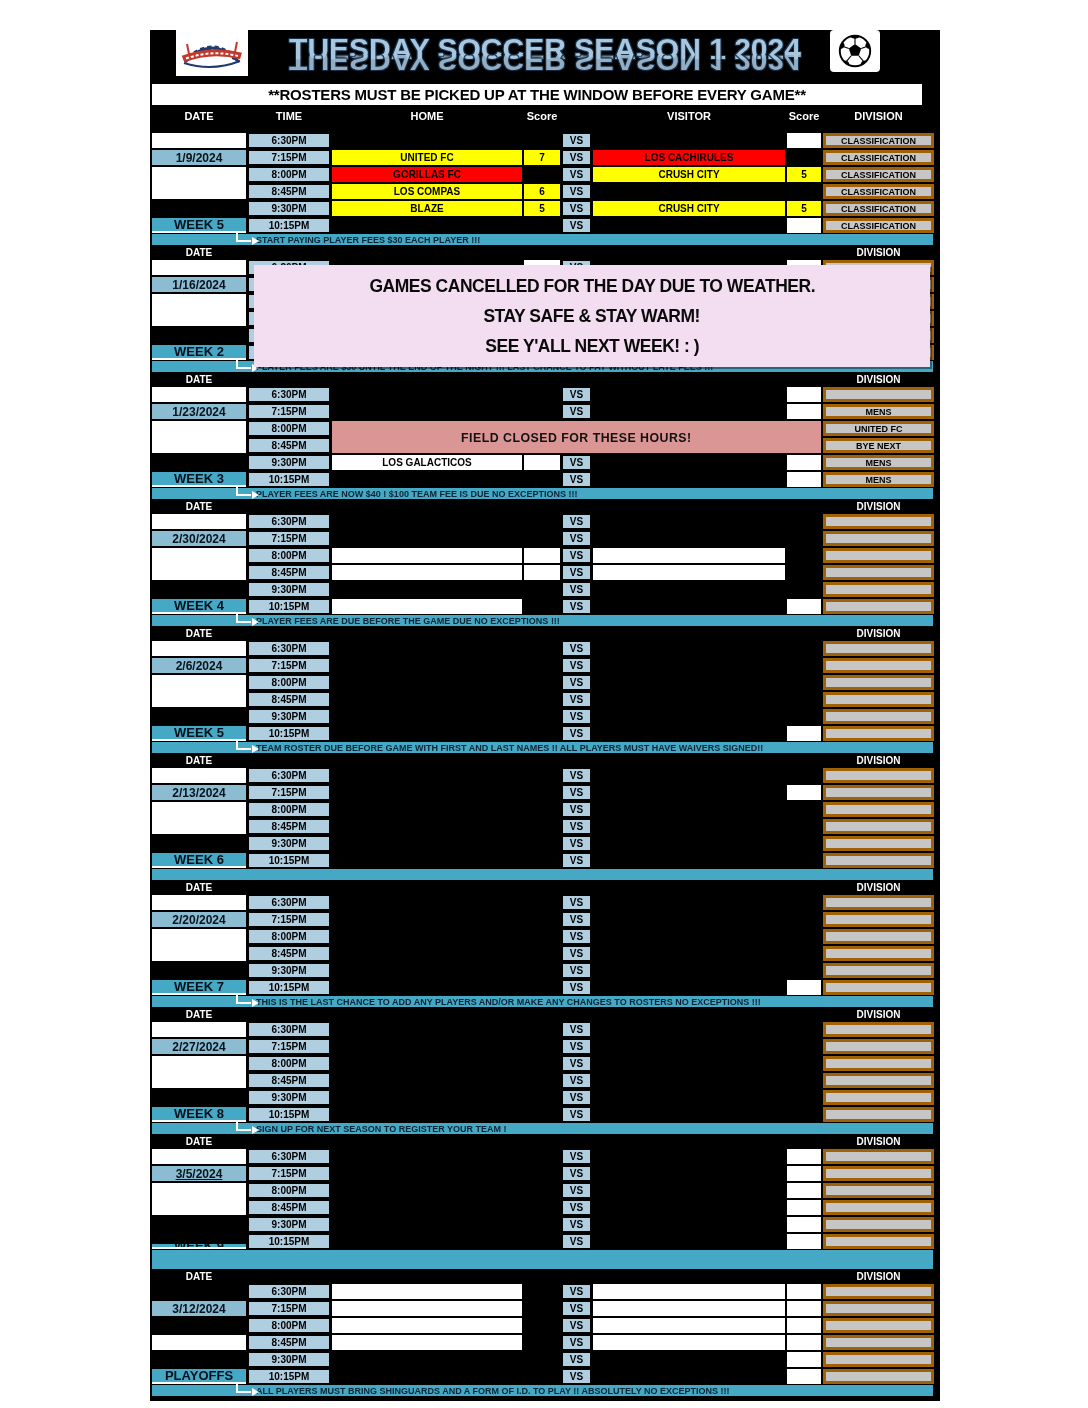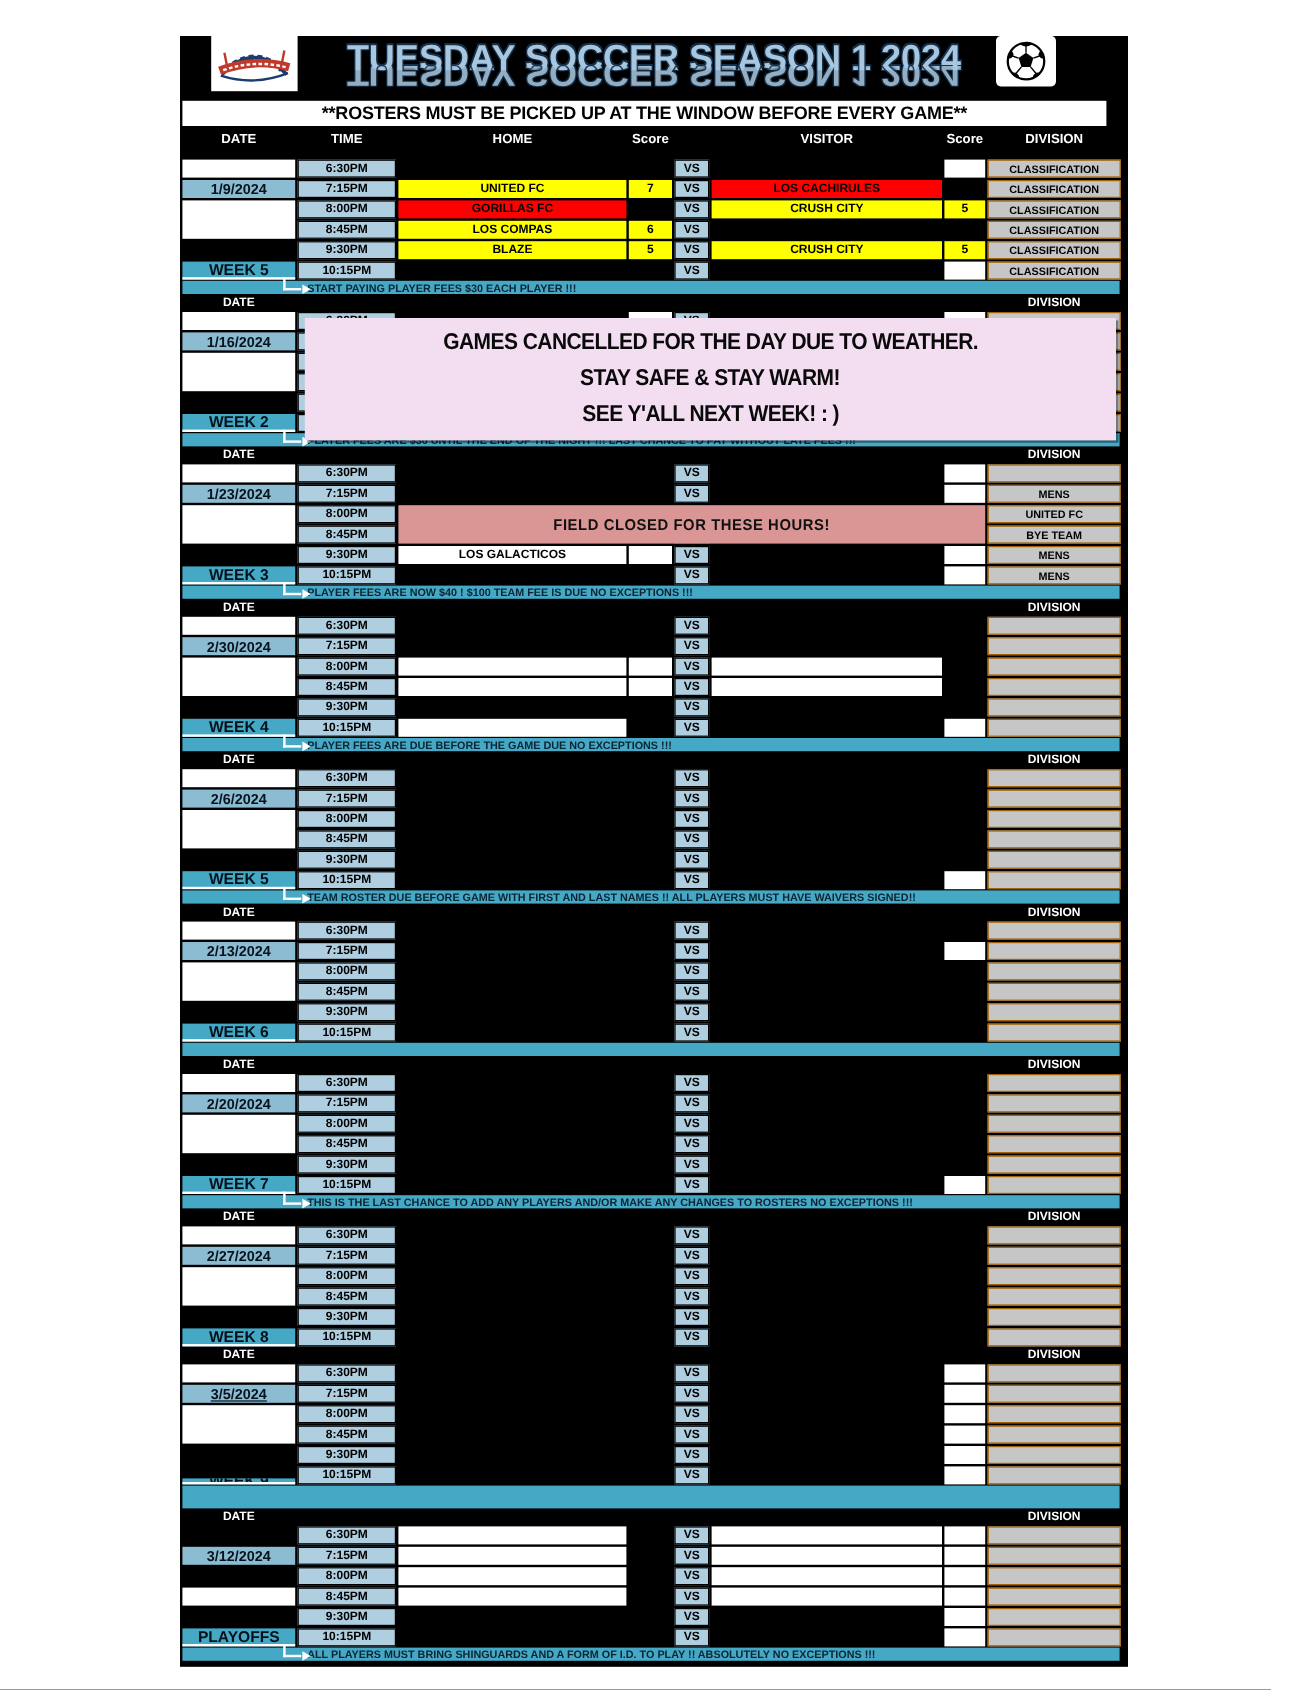--- a/index.html
+++ b/index.html
@@ -37,21 +37,21 @@
   .week-grid{display:grid;grid-template-columns:94px 82px 190px 36px 29px 192px 34px 111px;
     grid-template-rows:repeat(6,15px);gap:2px;padding-left:2px;background:#000;}
   .cell{font-weight:bold;display:flex;align-items:center;justify-content:center;overflow:hidden;white-space:nowrap;}
   .bg-k{background:#000;}
   .bg-w{background:#fff;}
   .bg-y{background:#ffff00;}
   .bg-r{background:#ff0000;}
   .bg-time{background:#afcee0;border:1px solid #000;}
   .bg-date{background:#8cbcd2;}
   .bg-week{background:#45a8c5;border-bottom:2px solid #fff;}
-  .bg-div{background:#c6c6c6;border:1px solid #a16207;text-align:right;}
+  .bg-div{background:#c6c6c6;border:3px solid #a16207;text-align:right;}
   .fg-y{color:#ffff00;}
   .fg-r{color:#ff0000;}
   .time-cell{font-size:10px;color:#000;}
   .vs-cell{font-size:10px;color:#000;}
   .team-cell{font-size:10px;color:#000;}
   .score-cell{font-size:10px;color:#000;}
   .div-cell{font-size:9px;color:#000;}
   .date-cell{font-size:12px;color:#07131d;}
   .week-cell{font-size:13px;color:#04101a;}
   
@@ -281,21 +281,21 @@
           <div class="cell bg-time vs-cell" style="grid-area: 3 / 5;">VS</div>
           <div class="cell bg-k team-cell " style="grid-area: 3 / 6;"></div>
           <div class="cell bg-k score-cell" style="grid-area: 3 / 7;"></div>
           <div class="cell bg-div div-cell fg-r" style="grid-area: 3 / 8;">UNITED FC</div>
           <div class="cell bg-time time-cell" style="grid-area: 4 / 2;">8:45PM</div>
           <div class="cell bg-k team-cell " style="grid-area: 4 / 3;"></div>
           <div class="cell bg-k score-cell" style="grid-area: 4 / 4;"></div>
           <div class="cell bg-time vs-cell" style="grid-area: 4 / 5;">VS</div>
           <div class="cell bg-k team-cell " style="grid-area: 4 / 6;"></div>
           <div class="cell bg-k score-cell" style="grid-area: 4 / 7;"></div>
-          <div class="cell bg-div div-cell fg-r" style="grid-area: 4 / 8;">BYE TEAM</div>
+          <div class="cell bg-div div-cell fg-r" style="grid-area: 4 / 8;">BYE NEXT</div>
           <div class="cell bg-time time-cell" style="grid-area: 5 / 2;">9:30PM</div>
           <div class="cell bg-w team-cell " style="grid-area: 5 / 3;">LOS GALACTICOS</div>
           <div class="cell bg-w score-cell" style="grid-area: 5 / 4;"></div>
           <div class="cell bg-time vs-cell" style="grid-area: 5 / 5;">VS</div>
           <div class="cell bg-k team-cell " style="grid-area: 5 / 6;"></div>
           <div class="cell bg-w score-cell" style="grid-area: 5 / 7;"></div>
           <div class="cell bg-div div-cell " style="grid-area: 5 / 8;">MENS</div>
           <div class="cell bg-time time-cell" style="grid-area: 6 / 2;">10:15PM</div>
           <div class="cell bg-k team-cell " style="grid-area: 6 / 3;"></div>
           <div class="cell bg-k score-cell" style="grid-area: 6 / 4;"></div>
@@ -591,20 +591,24 @@
           <div class="cell bg-k team-cell " style="grid-area: 5 / 6;"></div>
           <div class="cell bg-k score-cell" style="grid-area: 5 / 7;"></div>
           <div class="cell bg-div div-cell " style="grid-area: 5 / 8;"></div>
           <div class="cell bg-time time-cell" style="grid-area: 6 / 2;">10:15PM</div>
           <div class="cell bg-k team-cell " style="grid-area: 6 / 3;"></div>
           <div class="cell bg-k score-cell" style="grid-area: 6 / 4;"></div>
           <div class="cell bg-time vs-cell" style="grid-area: 6 / 5;">VS</div>
           <div class="cell bg-k team-cell " style="grid-area: 6 / 6;"></div>
           <div class="cell bg-k score-cell" style="grid-area: 6 / 7;"></div>
           <div class="cell bg-div div-cell " style="grid-area: 6 / 8;"></div>
+        </div>
+        <div class="note">
+          <span class="note-arrow"></span>
+          <span class="note-text">SIGN UP FOR NEXT SEASON TO REGISTER YOUR TEAM !</span>
         </div>
       </div>
       <div class="grid-cols sep-row">
         <span style="grid-column: 1;">DATE</span>
         <span style="grid-column: 8;">DIVISION</span>
       </div>
       <div class="week-wrap">
         <div class="week-grid">
           <div class="cell bg-w" style="grid-area: 1 / 1;"></div>
           <div class="cell bg-date date-cell" style="grid-area: 2 / 1; text-decoration: underline;">3/5/2024</div>

